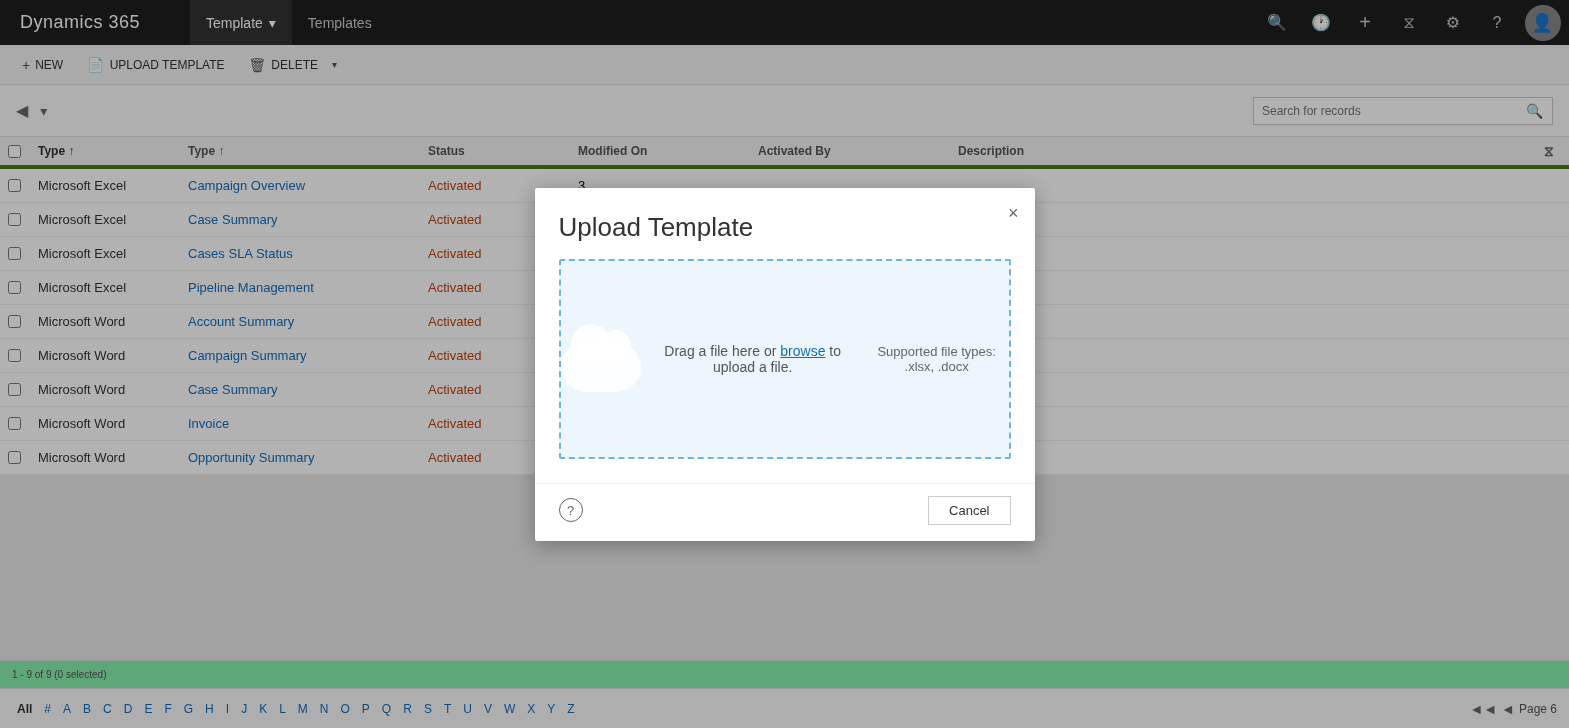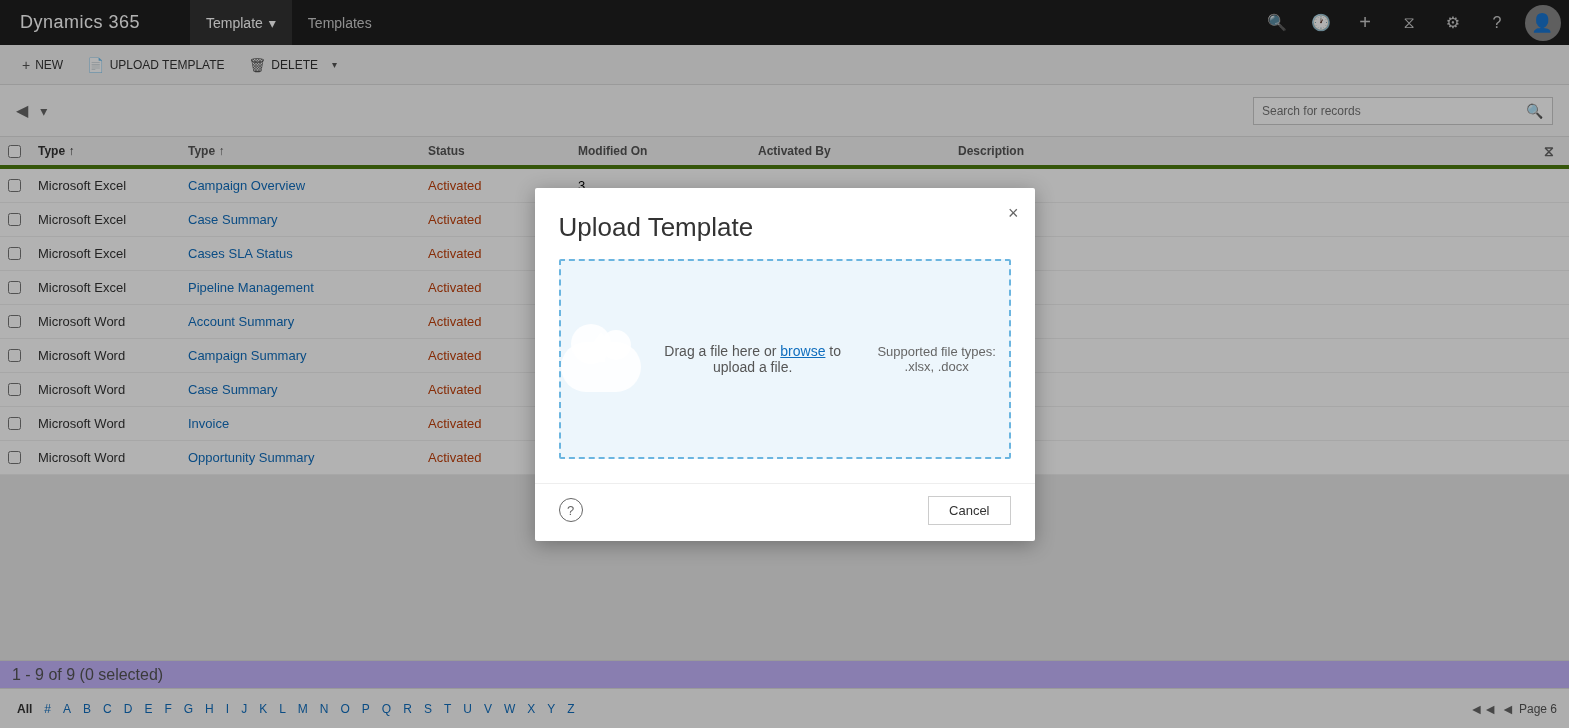--- a/index.html
+++ b/index.html
@@ -185,26 +185,26 @@
 
     .filter-icon { color: #666; font-size: 14px; }
 
     
     .status-bar {
       position: absolute;
       bottom: 40px;
       left: 0;
       right: 0;
       height: 28px;
-      background: #c4b5fd;
+      background: #86efac;
       border-top: 1px solid #ddd;
       display: flex;
       align-items: center;
       padding: 0 12px;
-      font-size: 16px;
+      font-size: 10px;
       color: #555;
     }
 
     
     .alpha-bar {
       position: absolute;
       bottom: 0;
       left: 0;
       right: 0;
       height: 40px;

